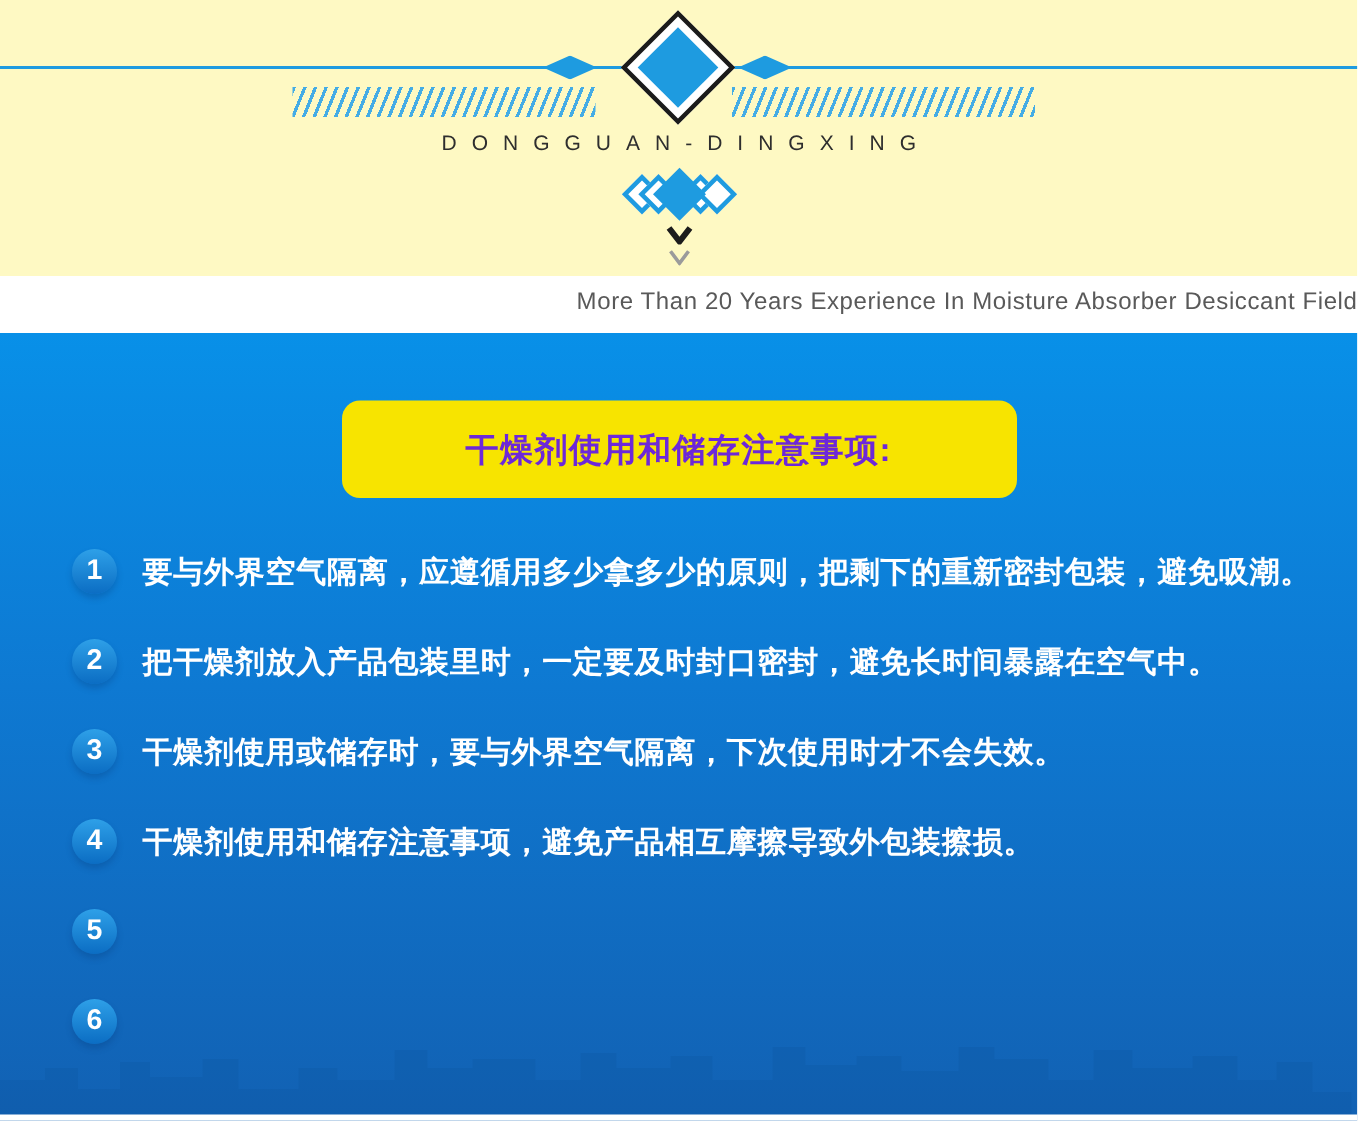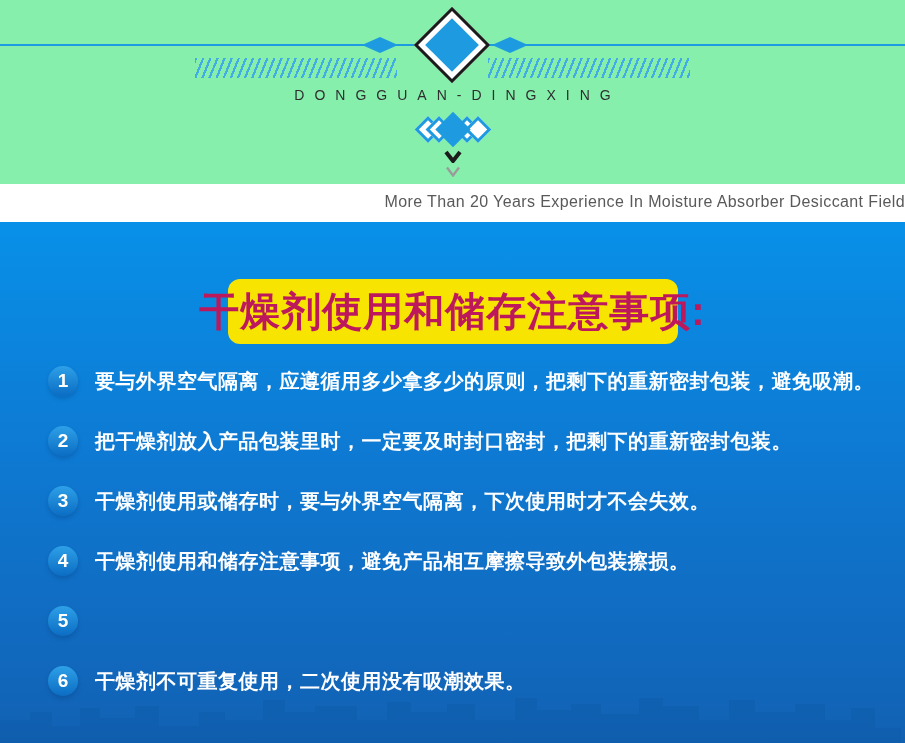--- a/index.html
+++ b/index.html
@@ -13,21 +13,21 @@
     height: 751px;
     background: #ffffff;
     overflow: hidden;
   }
 
   
   .brand-header {
     position: relative;
     width: 100%;
     height: 184px;
-    background: #86efac;
+    background: #fef9c3;
   }
   .decor-line {
     position: absolute;
     top: 44px; left: 0; right: 0;
     height: 2px;
     background: #1E9BE0;
   }
   .big-diamond {
     position: absolute;
     left: 425px; top: 18px;
@@ -114,31 +114,31 @@
 
   
   .notice-panel {
     position: absolute;
     top: 222px; left: 0;
     width: 905px; height: 525px;
     background: linear-gradient(180deg, #0890E8 0%, #0E79D2 45%, #1261B3 100%);
   }
   .notice-title {
     position: absolute;
-    top: 57px; left: 50%;
+    top: 45px; left: 50%;
     transform: translateX(-50%);
     width: 450px; height: 65px;
     background: #F7E400;
     border-radius: 12px;
     display: flex;
     align-items: center;
     justify-content: center;
-    font-size: 40px;
+    font-size: 22px;
     font-weight: bold;
-    color: #be185d;
+    color: #6d28d9;
     letter-spacing: 1px;
     white-space: nowrap;
   }
   .notice-list {
     position: absolute;
     top: 129px; left: 0; right: 0;
     list-style: none;
   }
   .notice-item {
     height: 60px;
@@ -224,35 +224,34 @@
 
     <div class="notice-title">干燥剂使用和储存注意事项:</div>
 
     <ul class="notice-list">
       <li class="notice-item">
         <span class="num-badge">1</span>
         <span class="item-text">要与外界空气隔离，应遵循用多少拿多少的原则，把剩下的重新密封包装，避免吸潮。</span>
       </li>
       <li class="notice-item">
         <span class="num-badge">2</span>
-        <span class="item-text">把干燥剂放入产品包装里时，一定要及时封口密封，把剩下的重新密封包装。</span>
+        <span class="item-text">把干燥剂放入产品包装里时，一定要及时封口密封，避免长时间暴露在空气中。</span>
       </li>
       <li class="notice-item">
         <span class="num-badge">3</span>
         <span class="item-text">干燥剂使用或储存时，要与外界空气隔离，下次使用时才不会失效。</span>
       </li>
       <li class="notice-item">
         <span class="num-badge">4</span>
         <span class="item-text">干燥剂使用和储存注意事项，避免产品相互摩擦导致外包装擦损。</span>
       </li>
       <li class="notice-item">
         <span class="num-badge">5</span>
       </li>
       <li class="notice-item">
         <span class="num-badge">6</span>
-        <span class="item-text">干燥剂不可重复使用，二次使用没有吸潮效果。</span>
       </li>
     </ul>
 
     <div class="bottom-strip"></div>
   </section>
 
 </div>
 
 </body></html>

